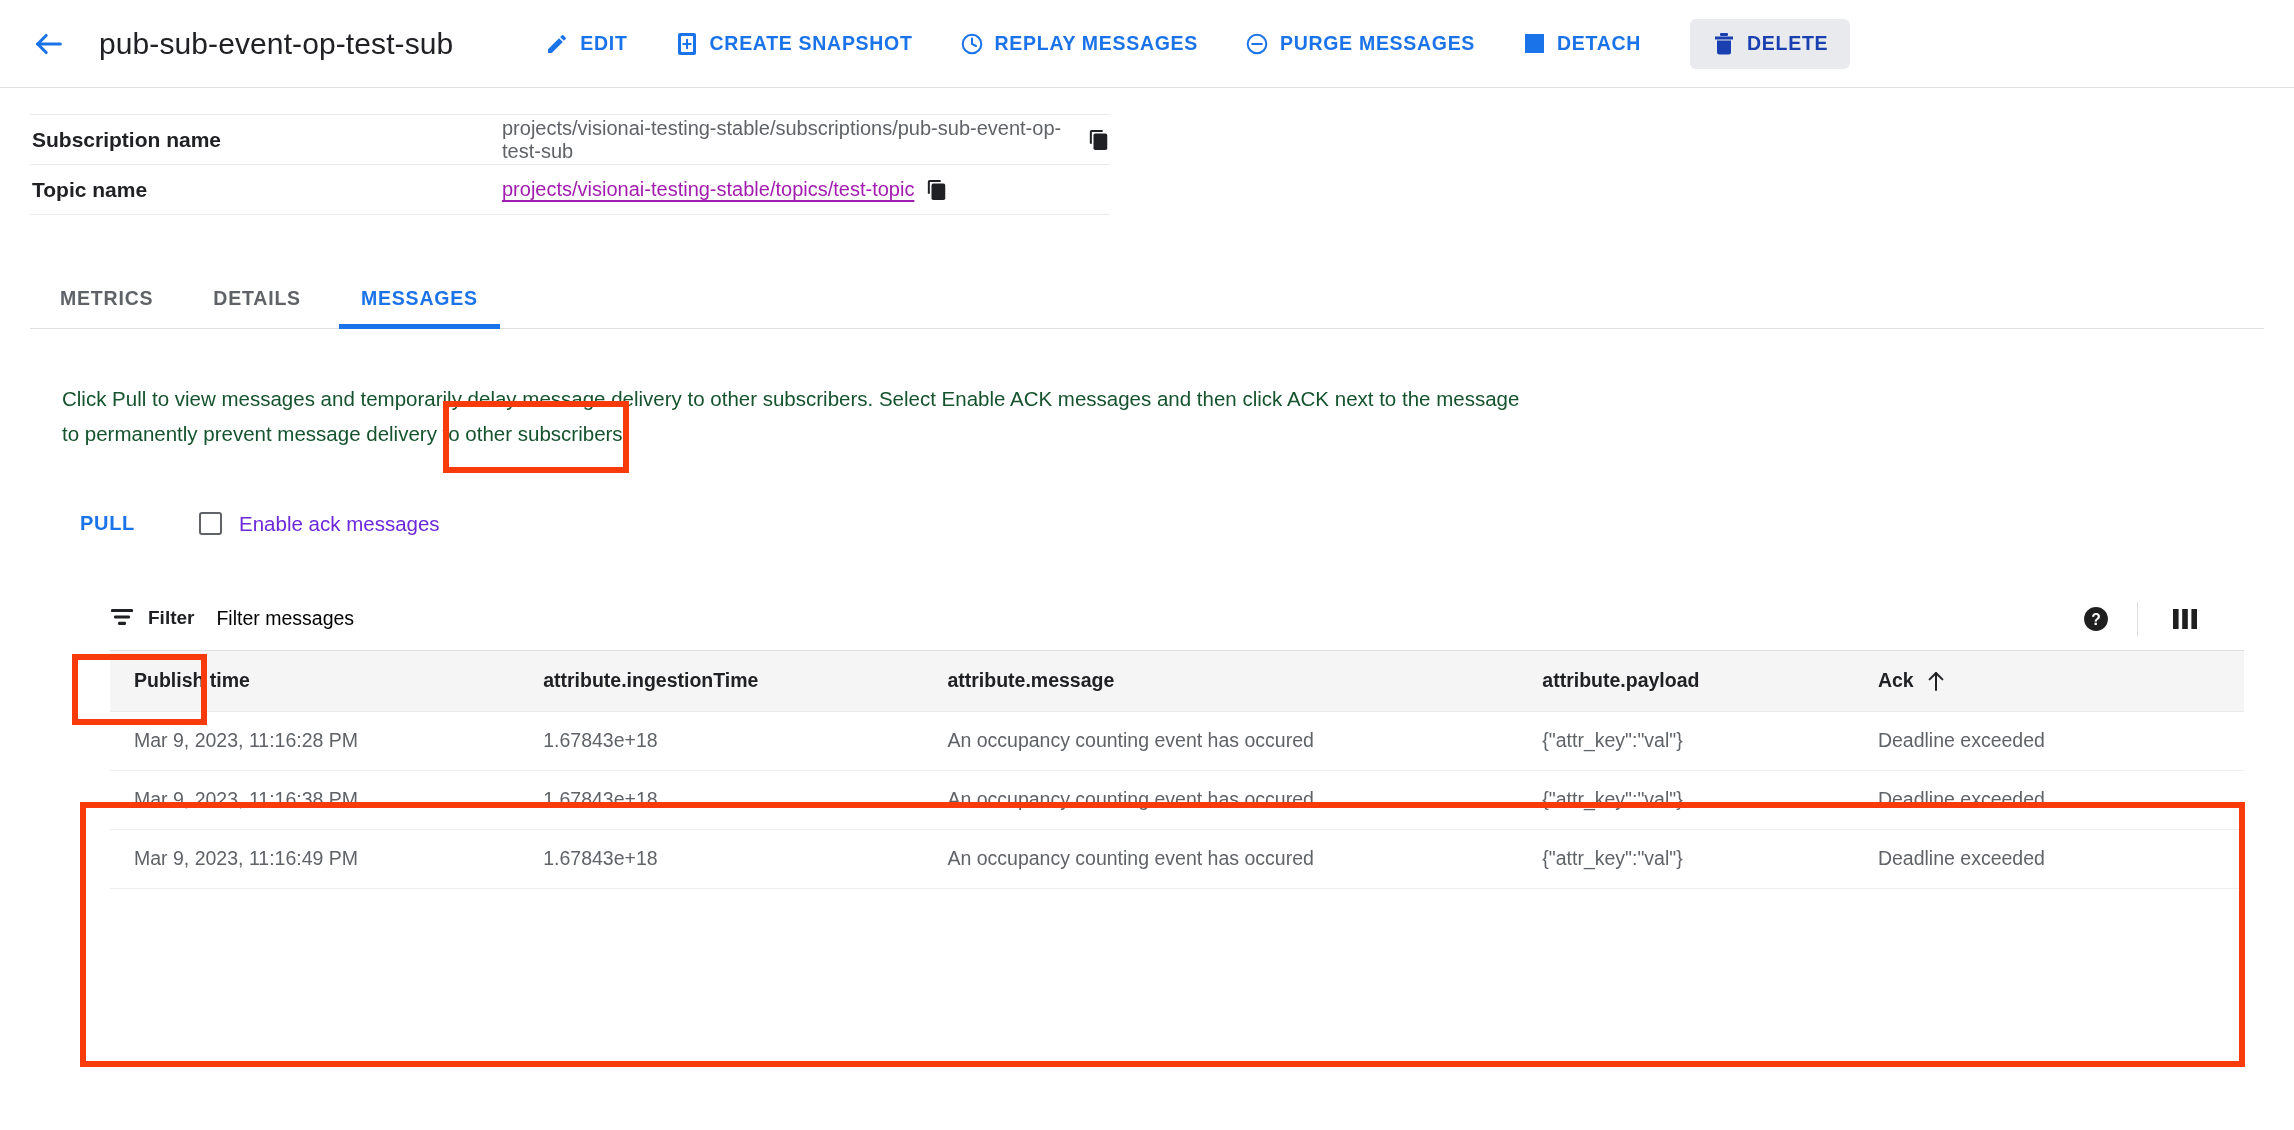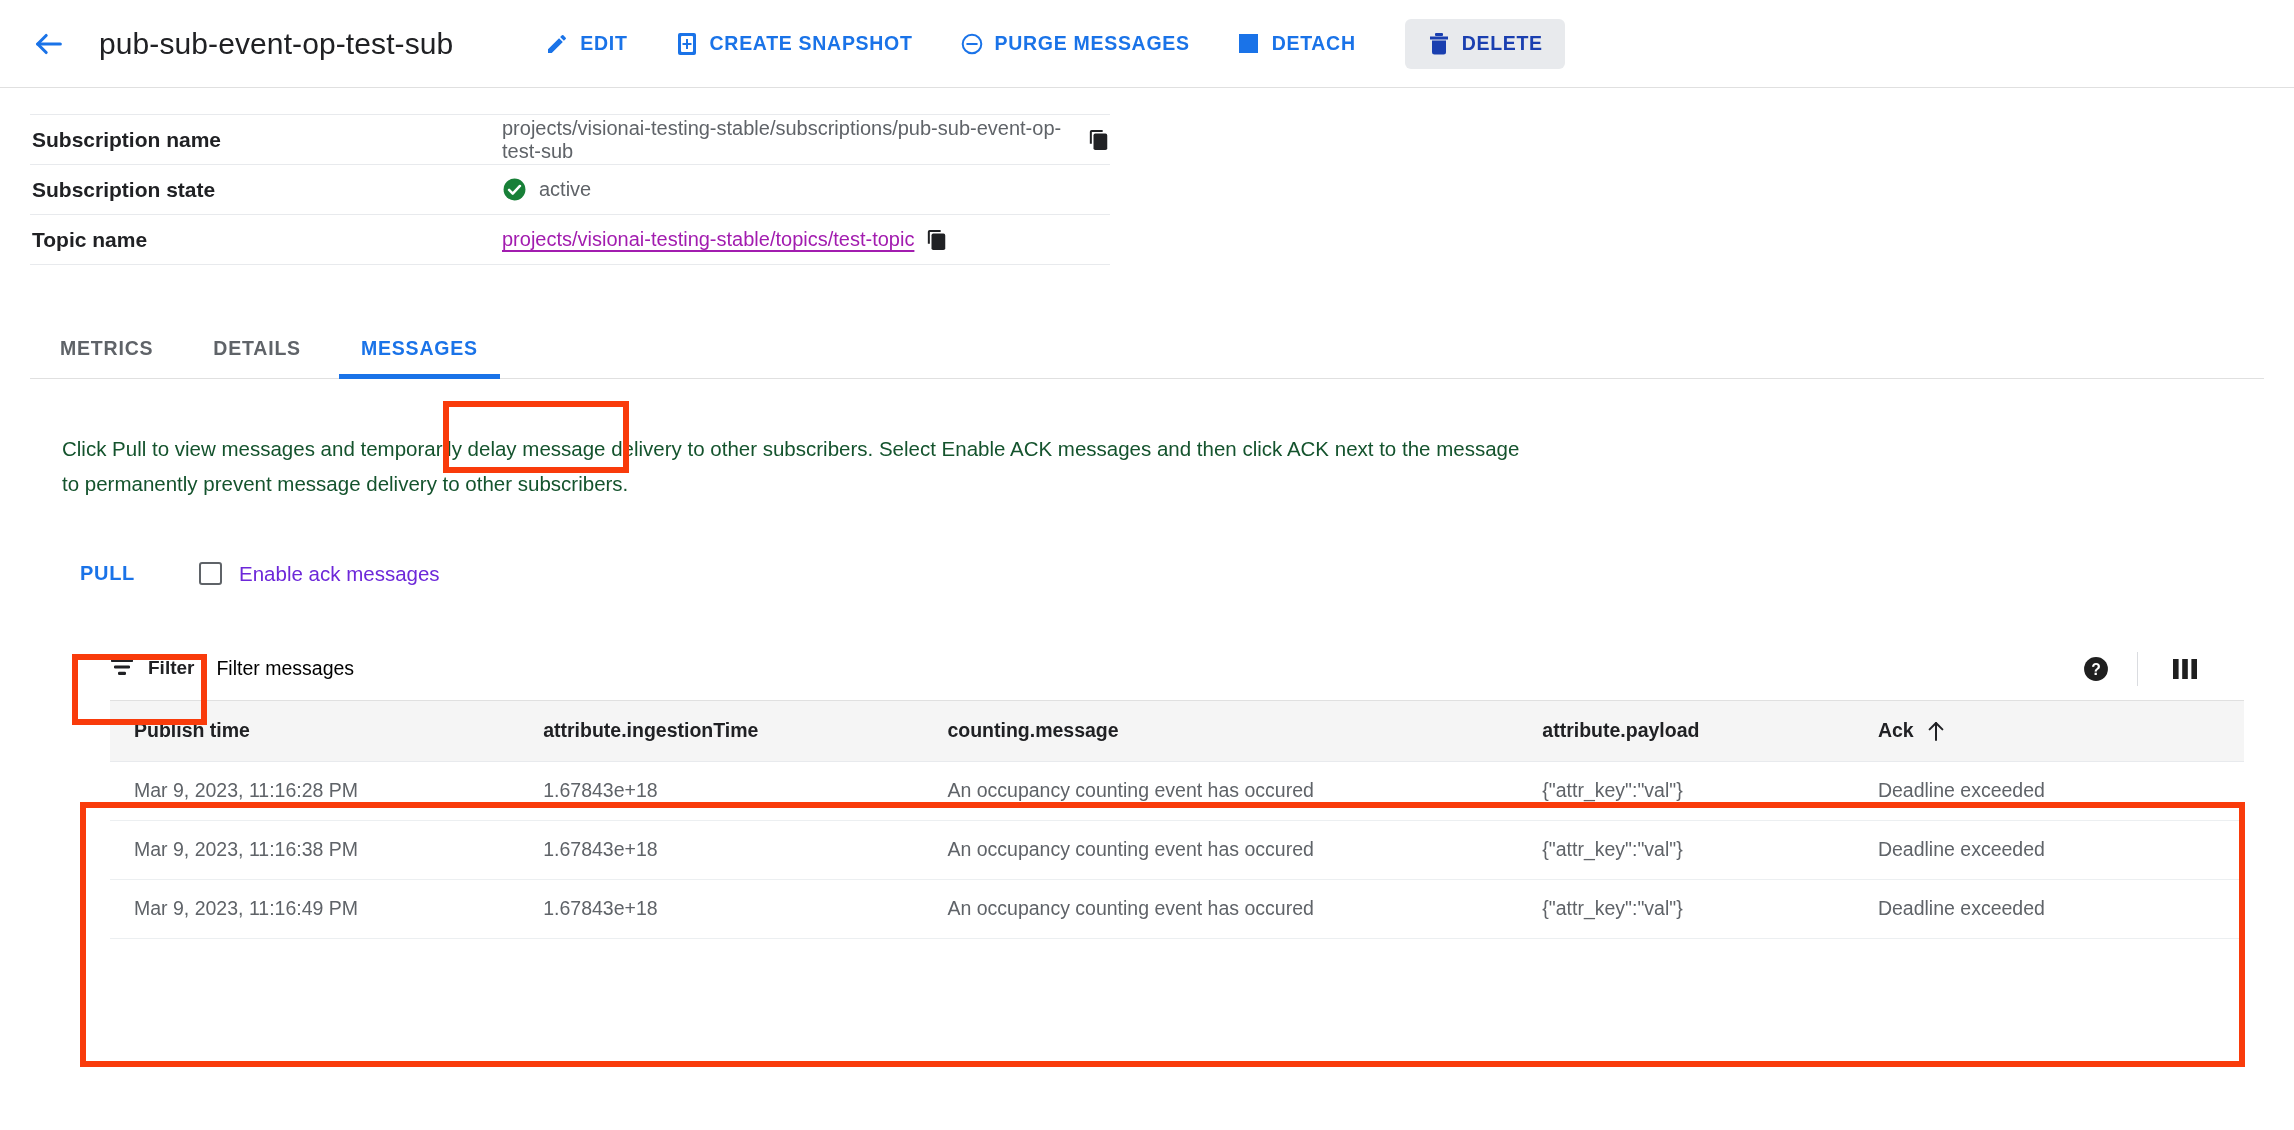--- a/index.html
+++ b/index.html
@@ -284,20 +284,29 @@
         <svg width="22" height="24" viewBox="0 0 22 24" fill="#1a73e8">
           <rect x="2" y="1" width="18" height="22" rx="2"></rect>
           <rect x="5" y="4" width="12" height="16" rx="1" fill="#fff"></rect>
           <rect x="10" y="7" width="2" height="10" fill="#1a73e8"></rect>
           <rect x="6.5" y="11" width="9" height="2" fill="#1a73e8"></rect>
         </svg>
       </span>
       <span class="tb-label">CREATE SNAPSHOT</span>
     </button>
 
+    <button class="tb-btn">
+      <span class="tb-ic">
+        <svg width="24" height="24" viewBox="0 0 24 24" fill="none" stroke="#1a73e8" stroke-width="2">
+          <circle cx="12" cy="12" r="9.3"></circle>
+          <polyline points="12,6.6 12,12 16,14" stroke-linecap="round"></polyline>
+        </svg>
+      </span>
+      <span class="tb-label">REPLAY MESSAGES</span>
+    </button>
 
     <button class="tb-btn">
       <span class="tb-ic">
         <svg width="24" height="24" viewBox="0 0 24 24" fill="none" stroke="#1a73e8" stroke-width="2">
           <circle cx="12" cy="12" r="9.3"></circle>
           <line x1="7.2" y1="12" x2="16.8" y2="12" stroke-linecap="round"></line>
         </svg>
       </span>
       <span class="tb-label">PURGE MESSAGES</span>
     </button>
@@ -332,34 +341,20 @@
       <td class="info-key">Subscription name</td>
       <td class="info-val">
         <div class="val-row">
           <span>projects/visionai-testing-stable/subscriptions/pub-sub-event-op-test-sub</span>
           <span class="copy-ic">
             <svg width="22" height="22" viewBox="0 0 24 24" fill="#202124">
               <path d="M16 1H4a2 2 0 0 0-2 2v13h2.2V3.2H16V1z"></path>
               <path d="M19 5H8a2 2 0 0 0-2 2v14a2 2 0 0 0 2 2h11a2 2 0 0 0 2-2V7a2 2 0 0 0-2-2z"></path>
             </svg>
           </span>
-        </div>
-      </td>
-    </tr>
-    <tr>
-      <td class="info-key">Subscription state</td>
-      <td class="info-val">
-        <div class="val-row">
-          <span class="chk-green">
-            <svg width="25" height="25" viewBox="0 0 24 24">
-              <circle cx="12" cy="12" r="10.5" fill="#188038"></circle>
-              <polyline points="6.8,12.4 10.3,15.9 17.2,8.6" fill="none" stroke="#fff" stroke-width="2.4" stroke-linecap="round" stroke-linejoin="round"></polyline>
-            </svg>
-          </span>
-          <span>active</span>
         </div>
       </td>
     </tr>
     <tr>
       <td class="info-key">Topic name</td>
       <td class="info-val">
         <div class="val-row">
           <a class="link-purple">projects/visionai-testing-stable/topics/test-topic </a>
           <span class="copy-ic">
             <svg width="22" height="22" viewBox="0 0 24 24" fill="#202124">
@@ -428,21 +423,21 @@
   <table class="msgs">
     <thead>
       <tr>
         <th class="c0">
           <span>Publish time</span>
         </th>
         <th class="c1">
           <span>attribute.ingestionTime</span>
         </th>
         <th class="c2">
-          <span>counting.message</span>
+          <span>attribute.message</span>
         </th>
         <th class="c3">
           <span>attribute.payload</span>
         </th>
         <th class="c4">
           <span class="thin">
             <span>Ack</span>
             <span class="sort-up">
               <svg width="18" height="22" viewBox="0 0 18 22" fill="none" stroke="#202124" stroke-width="2" stroke-linecap="round" stroke-linejoin="round">
                 <line x1="9" y1="20" x2="9" y2="3"></line>

